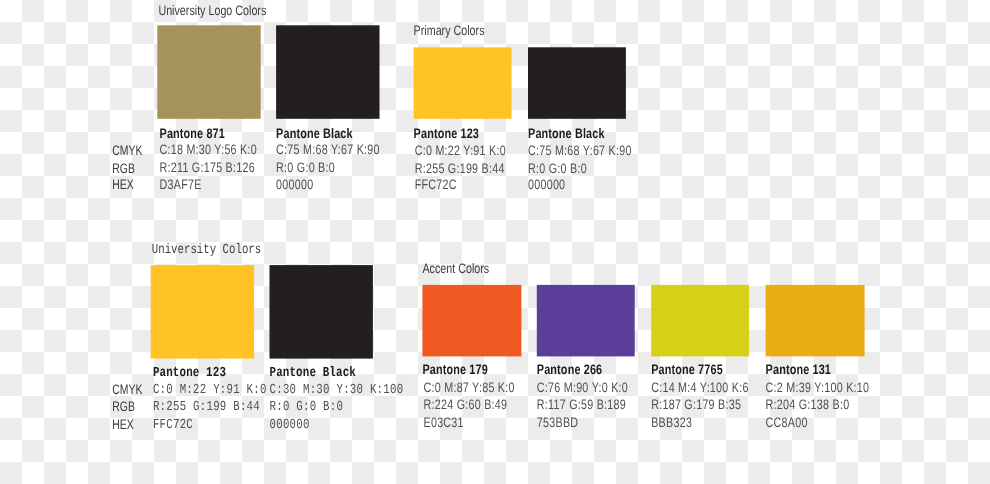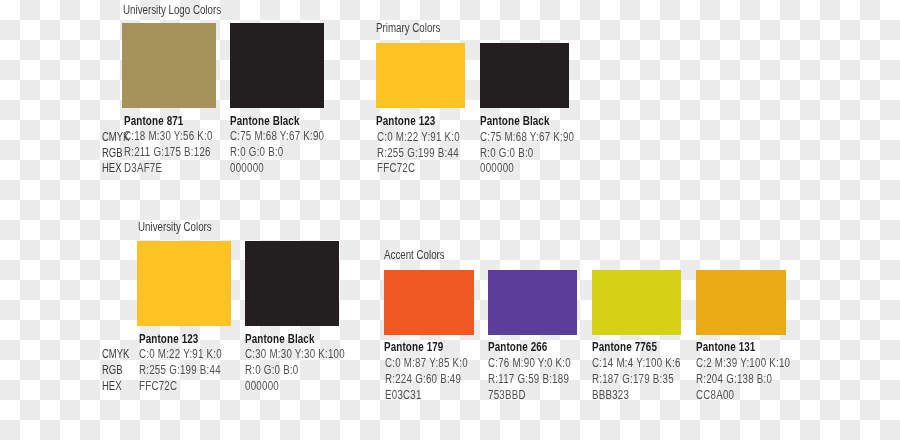--- a/index.html
+++ b/index.html
@@ -55,21 +55,21 @@
     font-size: 12.5px;
     color: #3a3a3a;
     white-space: nowrap;
     transform: scaleX(0.76);
     transform-origin: left top;
   }
 </style>
 </head>
 <body>
 
-<div class="section" style="left:123px; top:2.8px; width:202px; height:172px;">
+<div class="section" style="left:144px; top:2.8px; width:202px; height:172px;">
   <div class="section-title">University Logo Colors</div>
   <div class="swatch" style="left: -0.6px; top: 20.4px; width: 94px; height: 85px; background-color: rgb(166, 147, 92);"></div>
   <div class="swatch" style="left: 107.4px; top: 20.4px; width: 94px; height: 85px; background-color: rgb(35, 31, 32);"></div>
 
   <div class="pname" style="left:1.4px; top:111.1px;">Pantone 871</div>
   <div class="val" style="left:1.4px; top:126.7px;">C:18 M:30 Y:56 K:0</div>
   <div class="val" style="left:1.4px; top:142.7px;">R:211 G:175 B:126</div>
   <div class="val" style="left:1.4px; top:158.3px;">D3AF7E</div>
 
   <div class="pname" style="left:107.0px; top:111.1px;">Pantone Black</div>
@@ -91,41 +91,41 @@
   <div class="val" style="left:0.7px; top:108.9px;">C:0 M:22 Y:91 K:0</div>
   <div class="val" style="left:0.7px; top:124.9px;">R:255 G:199 B:44</div>
   <div class="val" style="left:0.7px; top:140.5px;">FFC72C</div>
 
   <div class="pname" style="left:103.7px; top:93.2px;">Pantone Black</div>
   <div class="val" style="left:104.2px; top:108.9px;">C:75 M:68 Y:67 K:90</div>
   <div class="val" style="left:104.2px; top:124.9px;">R:0 G:0 B:0</div>
   <div class="val" style="left:104.2px; top:140.5px;">000000</div>
 </div>
 
-<div class="section" style="left:137.6px; top:220px; width:202px; height:172px;">
+<div class="section" style="left:137.6px; top:220px; width:202px; height:172px;font-family:Liberation Mono, monospace;">
   <div class="section-title">University Colors</div>
   <div class="swatch" style="left: -0.6px; top: 21px; width: 94px; height: 85px; background-color: rgb(255, 196, 35);"></div>
   <div class="swatch" style="left: 107.4px; top: 21px; width: 94px; height: 85px; background-color: rgb(35, 31, 32);"></div>
 
   <div class="pname" style="left:1.4px; top:111.7px;">Pantone 123</div>
   <div class="val" style="left:1.4px; top:127.3px;">C:0 M:22 Y:91 K:0</div>
   <div class="val" style="left:1.4px; top:143.3px;">R:255 G:199 B:44</div>
   <div class="val" style="left:1.4px; top:158.9px;">FFC72C</div>
 
   <div class="pname" style="left:107.0px; top:111.7px;">Pantone Black</div>
   <div class="val" style="left:107.0px; top:127.3px;">C:30 M:30 Y:30 K:100</div>
   <div class="val" style="left:107.0px; top:143.3px;">R:0 G:0 B:0</div>
   <div class="val" style="left:107.0px; top:158.9px;">000000</div>
 </div>
 
 <div class="rowlab" style="left:101.6px; top:347.3px;">CMYK</div>
 <div class="rowlab" style="left:101.6px; top:363.3px;">RGB</div>
 <div class="rowlab" style="left:101.6px; top:378.9px;">HEX</div>
 
-<div class="section" style="left:384.3px; top:248px; width:401px; height:152px;">
+<div class="section" style="left:384.3px; top:237px; width:401px; height:152px;">
   <div class="section-title">Accent Colors</div>
   <div class="swatch" style="left: -0.4px; top: 21.5px; width: 89.6px; height: 65.8px; background-color: rgb(240, 90, 34);"></div>
   <div class="swatch" style="left: 103.6px; top: 21.5px; width: 89.6px; height: 65.8px; background-color: rgb(91, 62, 153);"></div>
   <div class="swatch" style="left: 207.6px; top: 21.5px; width: 89.6px; height: 65.8px; background-color: rgb(214, 209, 23);"></div>
   <div class="swatch" style="left: 311.9px; top: 21.5px; width: 89.6px; height: 65.8px; background-color: rgb(234, 172, 20);"></div>
 
   <div class="pname" style="left:0.2px; top:92.1px;">Pantone 179</div>
   <div class="val" style="left:0.7px; top:108.1px;">C:0 M:87 Y:85 K:0</div>
   <div class="val" style="left:0.7px; top:124.1px;">R:224 G:60 B:49</div>
   <div class="val" style="left:0.7px; top:140.1px;">E03C31</div>

